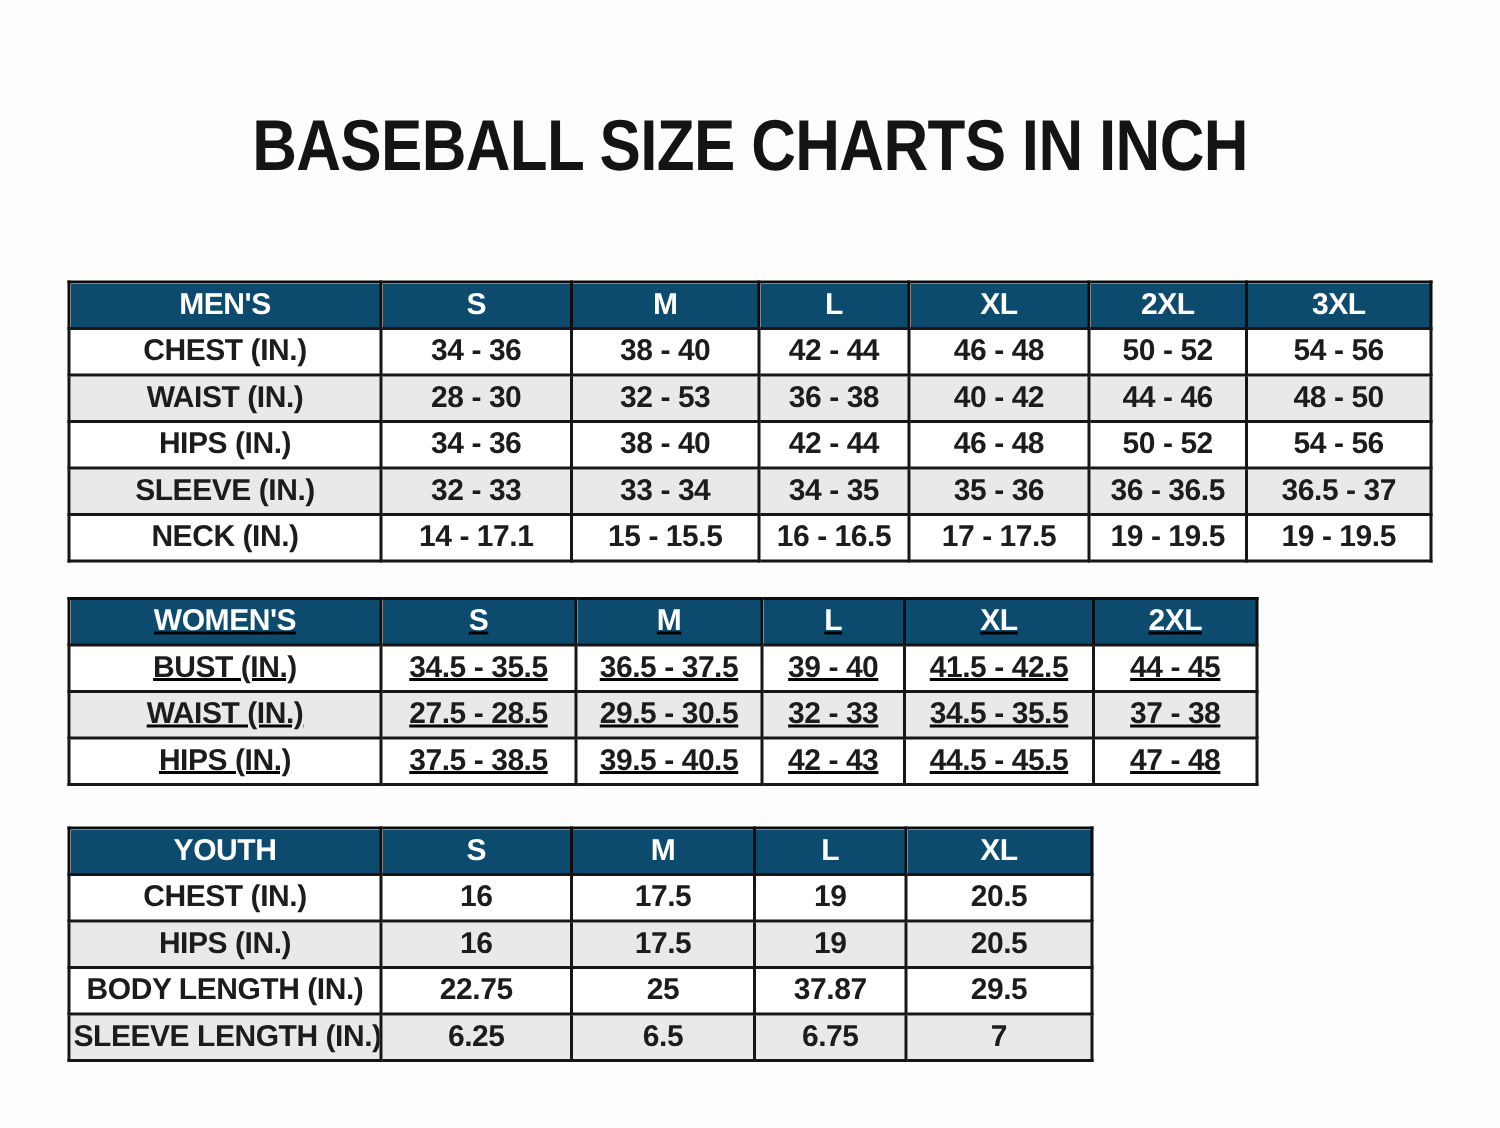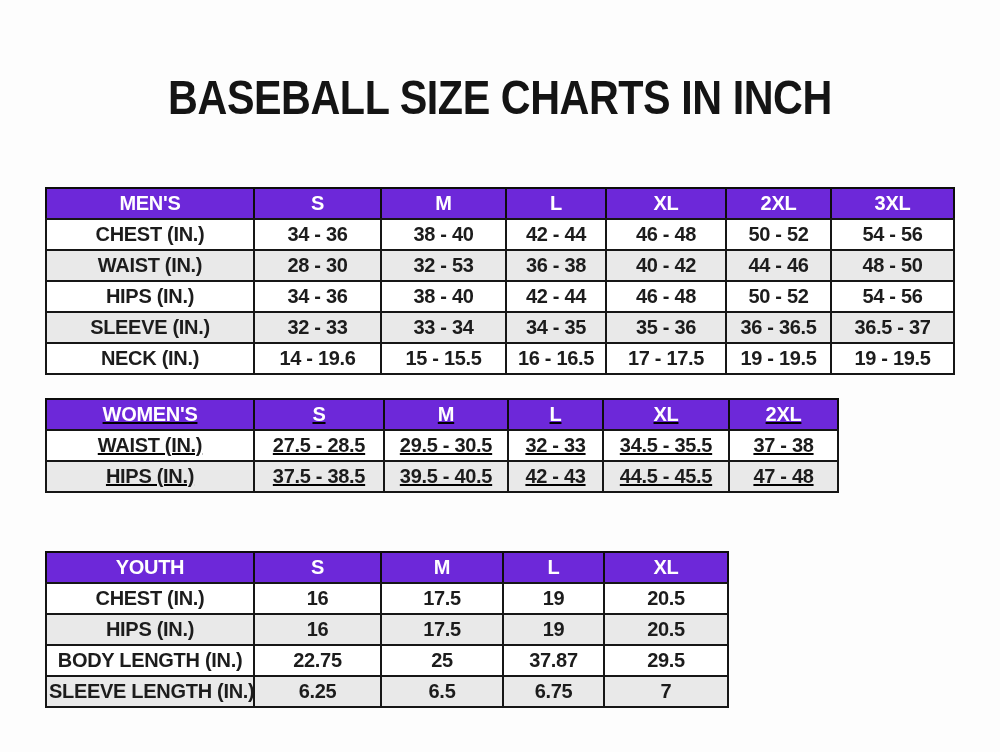--- a/index.html
+++ b/index.html
@@ -40,21 +40,21 @@
     font-size: 20px;
     font-weight: 700;
     text-align: center;
     vertical-align: middle;
     color: #1c1c1c;
     letter-spacing: -0.3px;
     white-space: nowrap;
     overflow: hidden;
   }
   table.size-table thead th {
-    background: #6d28d9;
+    background: #0c4a6e;
     color: #ffffff;
     border-color: #0d0d0d;
     border-bottom-color: #161616;
   }
   table.size-table tbody tr:nth-child(even) th,
   table.size-table tbody tr:nth-child(even) td {
     background: #e9e9e9;
   }
   #mens-table   { top: 187px; left: 45px; width: 908px; }
   #womens-table { top: 398px; left: 45px; width: 792px; text-decoration: underline; }
@@ -118,21 +118,21 @@
       <th>SLEEVE (IN.)</th>
       <td>32 - 33</td>
       <td>33 - 34</td>
       <td>34 - 35</td>
       <td>35 - 36</td>
       <td>36 - 36.5</td>
       <td>36.5 - 37</td>
     </tr>
     <tr>
       <th>NECK (IN.)</th>
-      <td>14 - 19.6</td>
+      <td>14 - 17.1</td>
       <td>15 - 15.5</td>
       <td>16 - 16.5</td>
       <td>17 - 17.5</td>
       <td>19 - 19.5</td>
       <td>19 - 19.5</td>
     </tr>
   </tbody>
 </table>
 
 <table class="size-table" id="womens-table">
@@ -149,20 +149,28 @@
       <th>WOMEN'S</th>
       <th>S</th>
       <th>M</th>
       <th>L</th>
       <th>XL</th>
       <th>2XL</th>
     </tr>
   </thead>
   <tbody>
     <tr>
+      <th>BUST (IN.)</th>
+      <td>34.5 - 35.5</td>
+      <td>36.5 - 37.5</td>
+      <td>39 - 40</td>
+      <td>41.5 - 42.5</td>
+      <td>44 - 45</td>
+    </tr>
+    <tr>
       <th>WAIST (IN.)</th>
       <td>27.5 - 28.5</td>
       <td>29.5 - 30.5</td>
       <td>32 - 33</td>
       <td>34.5 - 35.5</td>
       <td>37 - 38</td>
     </tr>
     <tr>
       <th>HIPS (IN.)</th>
       <td>37.5 - 38.5</td>

